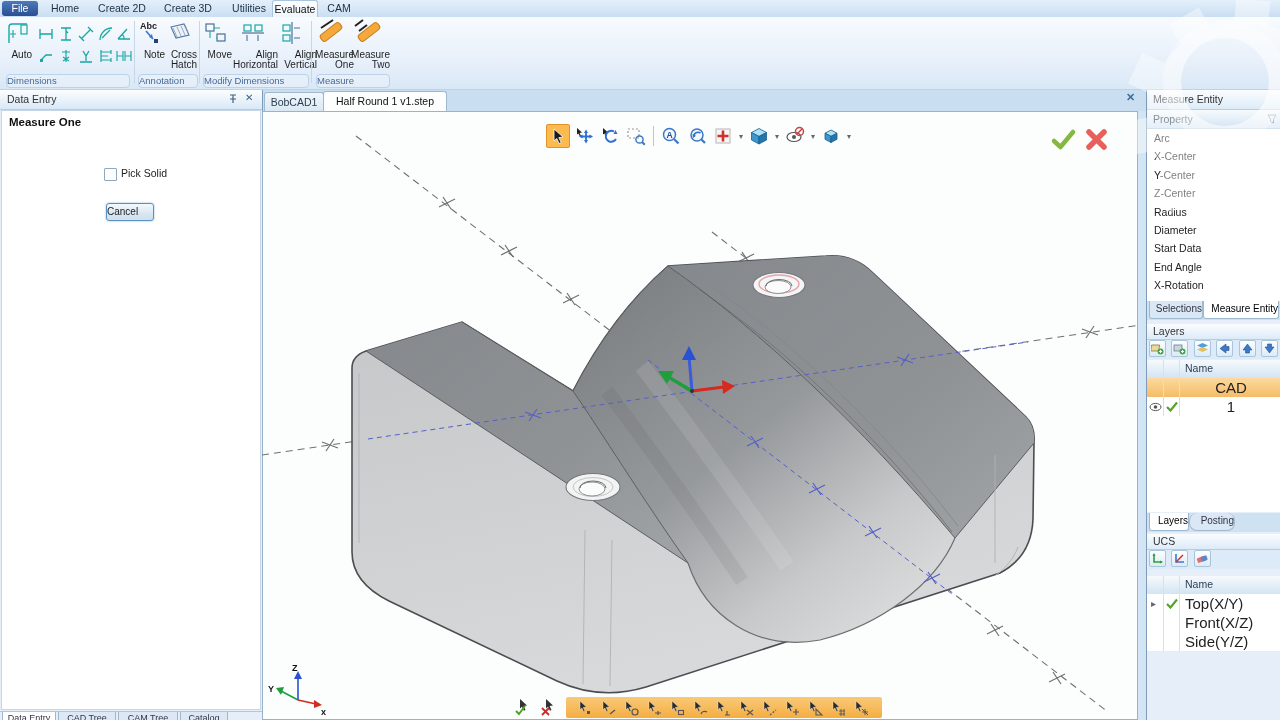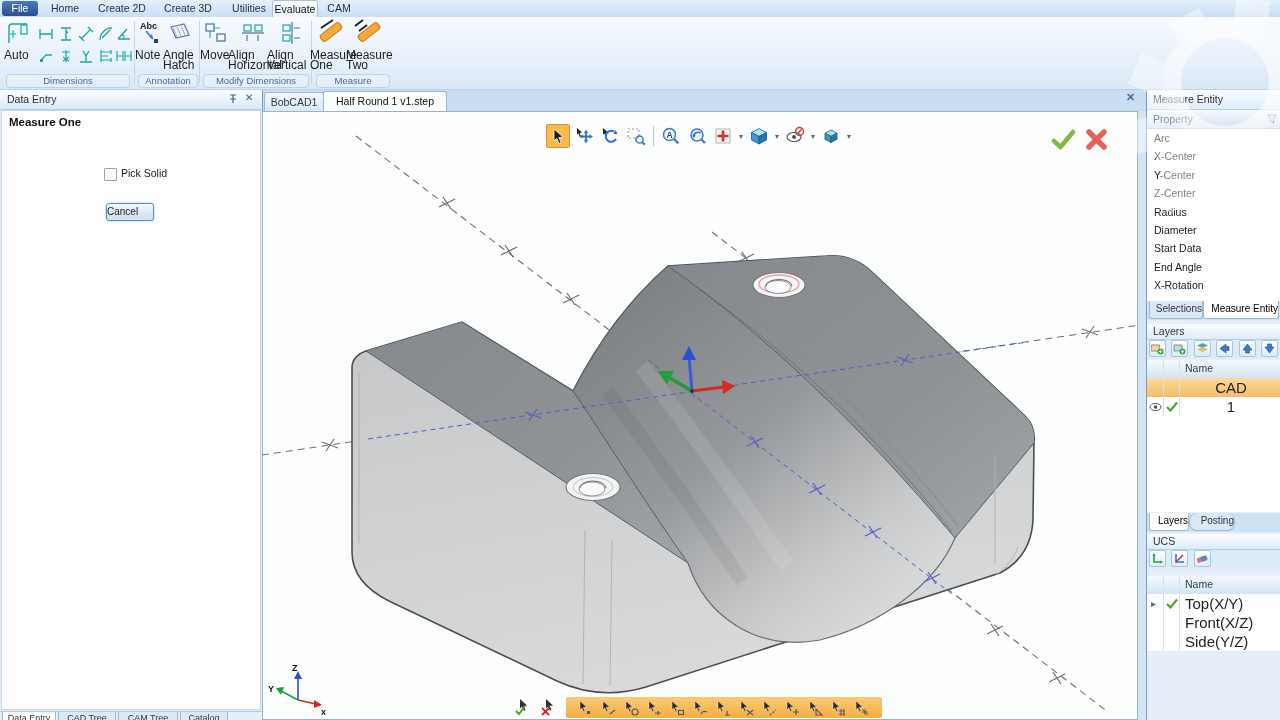--- a/index.html
+++ b/index.html
@@ -16,22 +16,22 @@
   .menu-tab{position:absolute;top:0;height:17px;font-size:10.5px;color:#1c2f45;
             text-align:center;line-height:17px;}
   .menu-tab.active{background:linear-gradient(#fdfefe,#eef5fc);border:1px solid #aac4dd;border-bottom:none;
             border-radius:3px 3px 0 0;color:#111;}
 
   
   .ribbon{position:absolute;left:0;top:17px;width:1280px;height:72px;
           background:linear-gradient(#f8fbfe,#e6effa 65%,#d9e8f6);border-bottom:1px solid #bcd2e7;}
   .rib-divider{position:absolute;top:4px;height:62px;width:1px;background:#c5d7e8;}
   .rib-group-label{position:absolute;top:57px;height:12px;border:1px solid #bcd2e8;border-radius:4px;
-          font-size:9.5px;color:#47699a;text-align:center;line-height:12px;background:rgba(255,255,255,.25);}
-  .rib-big-label{position:absolute;font-size:12px;color:#1e1e1e;text-align:left;line-height:10px;}
+          font-size:9.5px;color:#47699a;text-align:left;line-height:12px;background:rgba(255,255,255,.25);}
+  .rib-big-label{position:absolute;font-size:10px;color:#1e1e1e;text-align:right;line-height:10px;}
   .rib-btn{position:absolute;}
   .dim-ico{position:absolute;width:16px;height:16px;}
 
   
   .docbar{position:absolute;left:262px;top:90px;width:1018px;height:21px;
           background:#c9dff1;border-bottom:1px solid #8fb0cc;}
   .doc-tab{position:absolute;top:2px;height:18px;font-size:10.5px;line-height:18px;text-align:center;
            border:1px solid #9fb8ce;border-bottom:none;border-radius:3px 3px 0 0;
            background:linear-gradient(#f2f7fb,#d9e8f4);color:#2c3e50;}
   .doc-tab.active{background:#fdfefe;color:#111;height:19px;top:1px;}
@@ -161,21 +161,21 @@
         <polygon points="14,19 10,17 13,14" fill="#3c78c8"></polygon>
         <rect x="15" y="19" width="4" height="4" fill="#23406e"></rect>
       </svg>
       <div class="rib-big-label" style="left:-3px;top:30px;width:30px;">Note</div>
     </div>
     <div class="rib-btn" style="left:163px;top:3px;width:34px;height:52px;">
       <svg width="26" height="24" style="position:absolute;left:4px;top:1px;">
         <path d="M4 6 L17 3 L22 14 L9 17 Z" fill="#eef3f8" stroke="#5577aa" stroke-width="1.1"></path>
         <path d="M6 7 l4 9 M10 6 l4 9 M14 5 l4 9 M18 4 l3 7" stroke="#8aa0bd" stroke-width="0.9"></path>
       </svg>
-      <div class="rib-big-label" style="left:0;top:30px;width:34px;">Angle Hatch</div>
+      <div class="rib-big-label" style="left:0;top:30px;width:34px;">Cross Hatch</div>
     </div>
     <div class="rib-group-label" style="left:138px;width:58px;">Annotation</div>
     <div class="rib-divider" style="left:199px;"></div>
 
     <div class="rib-btn" style="left:202px;top:3px;width:28px;height:52px;">
       <svg width="24" height="26" style="position:absolute;left:2px;top:0;">
         <rect x="2" y="4" width="8" height="7" fill="none" stroke="#4a6f96" stroke-width="1.2"></rect>
         <rect x="13" y="14" width="8" height="7" fill="none" stroke="#4a6f96" stroke-width="1.2"></rect>
         <path d="M10 8 H16 M6 11 V18 M12 18 H13" stroke="#18a7a3" stroke-width="1.1" fill="none"></path>
       </svg>

